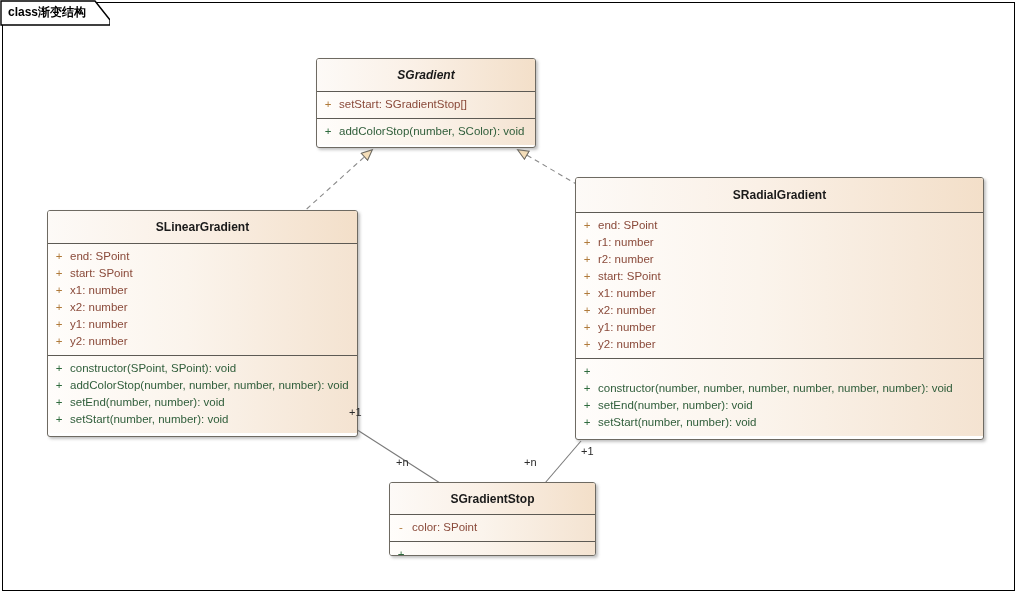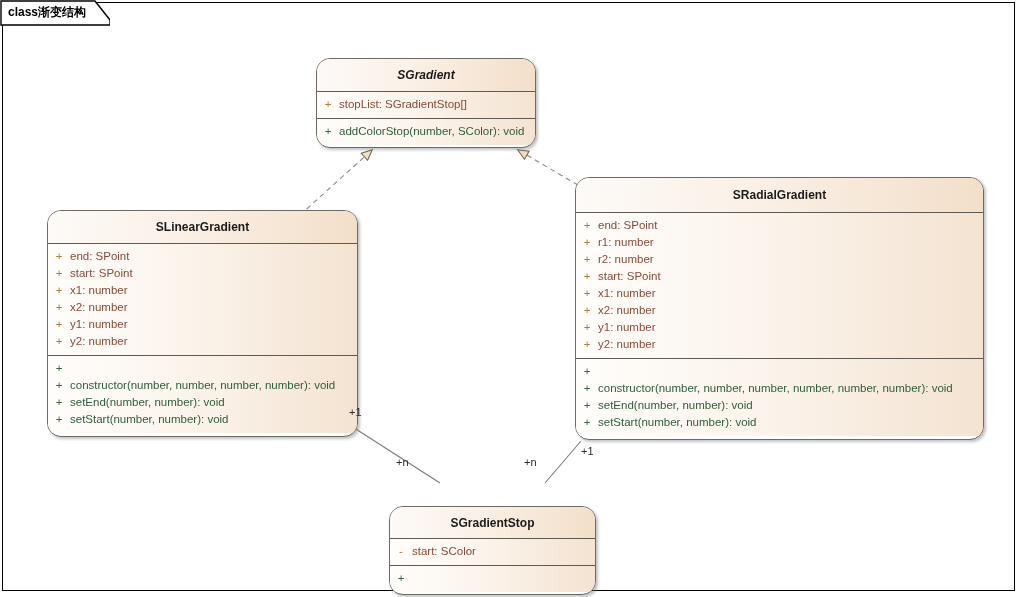--- a/index.html
+++ b/index.html
@@ -61,21 +61,21 @@
     height: 597px;
     pointer-events: none;
     z-index: 1;
   }
 
   
   .uml-class {
     position: absolute;
     box-sizing: border-box;
     border: 1px solid #6e6a62;
-    border-radius: 14px;
+    border-radius: 3px;
     background: #ffffff;
     box-shadow: 2px 2px 3px rgba(120,120,120,0.45);
     z-index: 3;
     overflow: hidden;
   }
   .uml-header {
     box-sizing: border-box;
     background: linear-gradient(to right, #fdfaf7 0%, #faf0e6 45%, #f3dfc9 100%);
     border-bottom: 1px solid #5d5a54;
     text-align: center;
@@ -174,21 +174,21 @@
 <div class="multiplicity" style="left:349px; top:406px;">+1</div>
 <div class="multiplicity" style="left:396px; top:456px;">+n</div>
 <div class="multiplicity" style="left:524px; top:456px;">+n</div>
 <div class="multiplicity" style="left:581px; top:445px;">+1</div>
 
 <div class="uml-class" id="class-sgradient" style="left:316px; top:58px; width:220px; height:90px;">
   <div class="uml-header abstract" style="height:33px;">SGradient</div>
   <div class="uml-compartment">
     <div class="uml-member attr">
       <span class="vis">+</span>
-      <span class="member-text">stopList: SGradientStop[]</span>
+      <span class="member-text">setStart: SGradientStop[]</span>
     </div>
   </div>
   <div class="uml-compartment">
     <div class="uml-member oper">
       <span class="vis">+</span>
       <span class="member-text">addColorStop(number, SColor): void</span>
     </div>
   </div>
 </div>
 
@@ -216,24 +216,25 @@
       <span class="member-text">y1: number</span>
     </div>
     <div class="uml-member attr">
       <span class="vis">+</span>
       <span class="member-text">y2: number</span>
     </div>
   </div>
   <div class="uml-compartment">
     <div class="uml-member oper">
       <span class="vis">+</span>
-    </div>
-    <div class="uml-member oper">
-      <span class="vis">+</span>
-      <span class="member-text">constructor(number, number, number, number): void</span>
+      <span class="member-text">constructor(SPoint, SPoint): void</span>
+    </div>
+    <div class="uml-member oper">
+      <span class="vis">+</span>
+      <span class="member-text">addColorStop(number, number, number, number): void</span>
     </div>
     <div class="uml-member oper">
       <span class="vis">+</span>
       <span class="member-text">setEnd(number, number): void</span>
     </div>
     <div class="uml-member oper">
       <span class="vis">+</span>
       <span class="member-text">setStart(number, number): void</span>
     </div>
   </div>
@@ -287,26 +288,26 @@
       <span class="vis">+</span>
       <span class="member-text">setEnd(number, number): void</span>
     </div>
     <div class="uml-member oper">
       <span class="vis">+</span>
       <span class="member-text">setStart(number, number): void</span>
     </div>
   </div>
 </div>
 
-<div class="uml-class" id="class-sgradientstop" style="left:389px; top:482px; width:207px; height:89px;margin-top:24px;">
+<div class="uml-class" id="class-sgradientstop" style="left:389px; top:482px; width:207px; height:74px;">
   <div class="uml-header" style="height:32px;">SGradientStop</div>
   <div class="uml-compartment">
     <div class="uml-member attr">
       <span class="vis">-</span>
-      <span class="member-text">start: SColor</span>
+      <span class="member-text">color: SPoint</span>
     </div>
   </div>
   <div class="uml-compartment">
     <div class="uml-member oper">
       <span class="vis">+</span>
     </div>
   </div>
 </div>
 
 </body></html>

